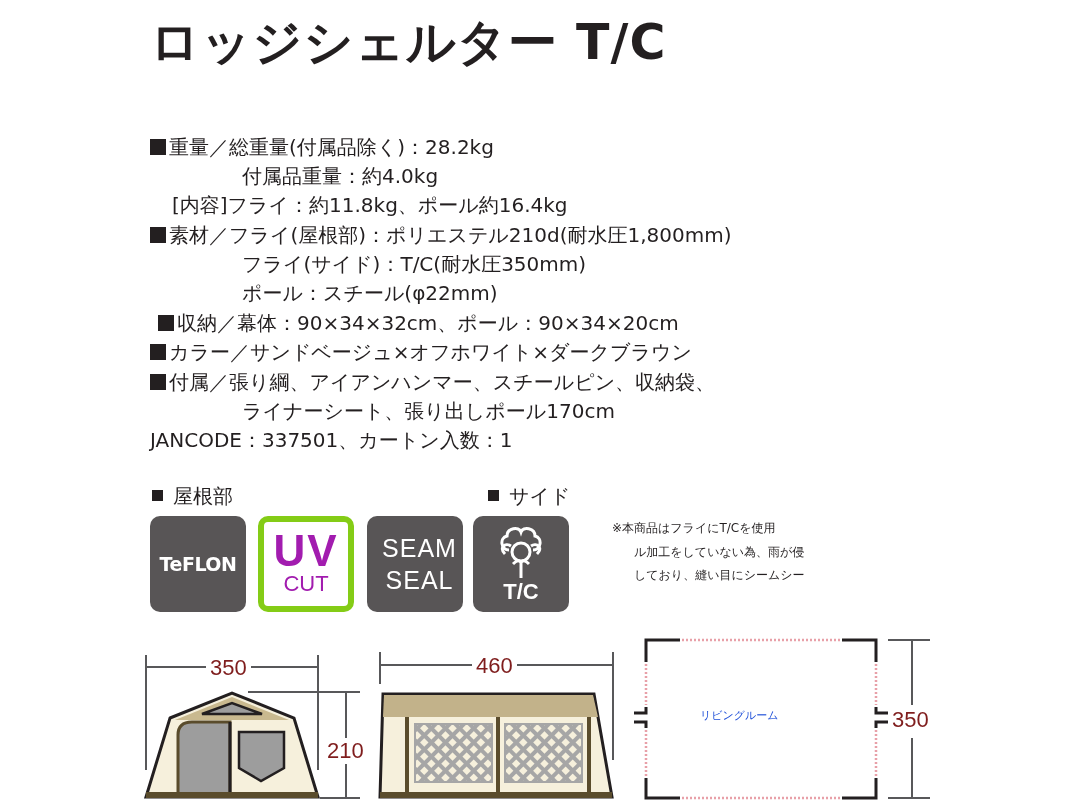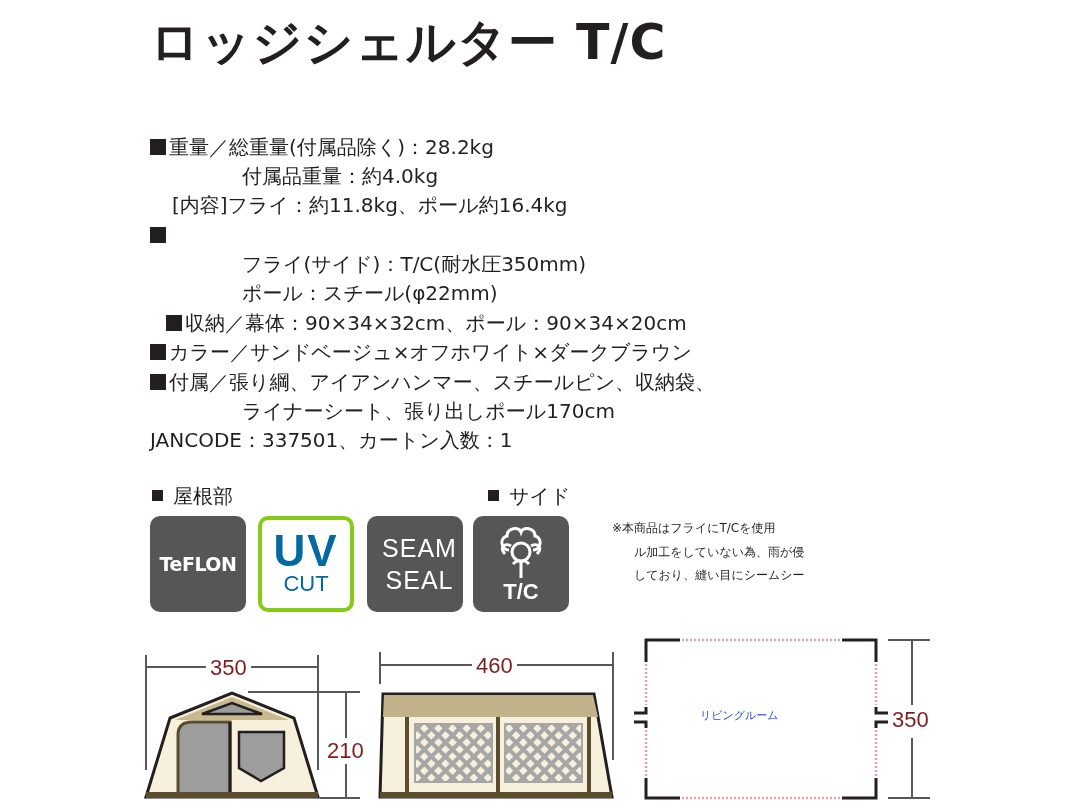--- a/index.html
+++ b/index.html
@@ -8,21 +8,21 @@
   .title { position:absolute; left:150px; top:10px; font-size:49px; font-weight:bold;
            letter-spacing:1px; color:#231f20; white-space:nowrap; }
   .spec { position:absolute; left:150px; font-size:20px; line-height:29px; white-space:nowrap; color:#231f20; }
   .spec-line { position:absolute; white-space:nowrap; }
   .sq { display:inline-block; width:16px; height:16px; background:#231f20; margin-right:3px; vertical-align:-1px; }
   .sec-label { position:absolute; font-size:20px; white-space:nowrap; }
   .sec-label .sq { width:11px; height:11px; margin-right:10px; vertical-align:2px; }
   .badge { position:absolute; width:96px; height:96px; border-radius:10px; box-sizing:border-box;
            display:flex; flex-direction:column; align-items:center; justify-content:center; }
   .badge.dark { background:#585556; color:#ffffff; }
-  .badge.light { background:#ffffff; border:4px solid #84cc16; color:#0369a1; }
+  .badge.light { background:#ffffff; border:6px solid #84cc16; color:#a21caf; }
   .teflon-text { font-family:"DejaVu Sans", sans-serif; font-weight:bold; font-size:19px; letter-spacing:-0.5px; }
   .uv-big { font-family:"Liberation Sans", sans-serif; font-weight:bold; font-size:44px; line-height:40px; letter-spacing:2px; }
   .uv-small { font-family:"Liberation Sans", sans-serif; font-size:22px; line-height:26px; }
   .seam { font-family:"Liberation Sans", sans-serif; font-size:25px; line-height:32px; letter-spacing:1px; text-align:center;margin-left:9px; }
   .tc-text { font-family:"Liberation Sans", sans-serif; font-weight:bold; font-size:22px; line-height:24px; }
   .note { position:absolute; left:600px; top:517px; font-size:12px; line-height:23.5px; white-space:nowrap;margin-left:12px; }
   .note-line { display:block; }
   .note-line.indent { padding-left:22px; }
   .diagram { position:absolute; left:0; top:0; }
   .dim-label { position:absolute; font-family:"Liberation Sans", sans-serif; font-size:22px; color:#7f1d1d; background:#fff; padding:0 4px; }
@@ -30,24 +30,24 @@
 </style>
 </head>
 <body>
 
 <div class="title">ロッジシェルター T/C</div>
 
 <div class="spec">
   <div class="spec-line" style="top:133px;left:0;"><span class="sq"></span><span>重量／総重量(付属品除く)：28.2kg</span></div>
   <div class="spec-line" style="top:162px;left:92px;">付属品重量：約4.0kg</div>
   <div class="spec-line" style="top:191px;left:22px;">[内容]フライ：約11.8kg、ポール約16.4kg</div>
-  <div class="spec-line" style="top:221px;left:0;"><span class="sq"></span></div>
+  <div class="spec-line" style="top:221px;left:0;"><span class="sq"></span><span>素材／フライ(屋根部)：ポリエステル210d(耐水圧1,800mm)</span></div>
   <div class="spec-line" style="top:250px;left:92px;">フライ(サイド)：T/C(耐水圧350mm)</div>
   <div class="spec-line" style="top:279px;left:92px;">ポール：スチール(φ22mm)</div>
-  <div class="spec-line" style="top:309px;left:16px;"><span class="sq"></span><span>収納／幕体：90×34×32cm、ポール：90×34×20cm</span></div>
+  <div class="spec-line" style="top:309px;left:8px;"><span class="sq"></span><span>収納／幕体：90×34×32cm、ポール：90×34×20cm</span></div>
   <div class="spec-line" style="top:338px;left:0;"><span class="sq"></span><span>カラー／サンドベージュ×オフホワイト×ダークブラウン</span></div>
   <div class="spec-line" style="top:368px;left:0;"><span class="sq"></span><span>付属／張り綱、アイアンハンマー、スチールピン、収納袋、</span></div>
   <div class="spec-line" style="top:397px;left:92px;">ライナーシート、張り出しポール170cm</div>
   <div class="spec-line" style="top:426px;left:0;">JANCODE：337501、カートン入数：1</div>
 </div>
 
 <div class="sec-label" style="left:152px;top:483px;"><span class="sq"></span><span>屋根部</span></div>
 <div class="sec-label" style="left:488px;top:483px;"><span class="sq"></span><span>サイド</span></div>
 
 <div class="badge dark" style="left:150px;top:516px;">

